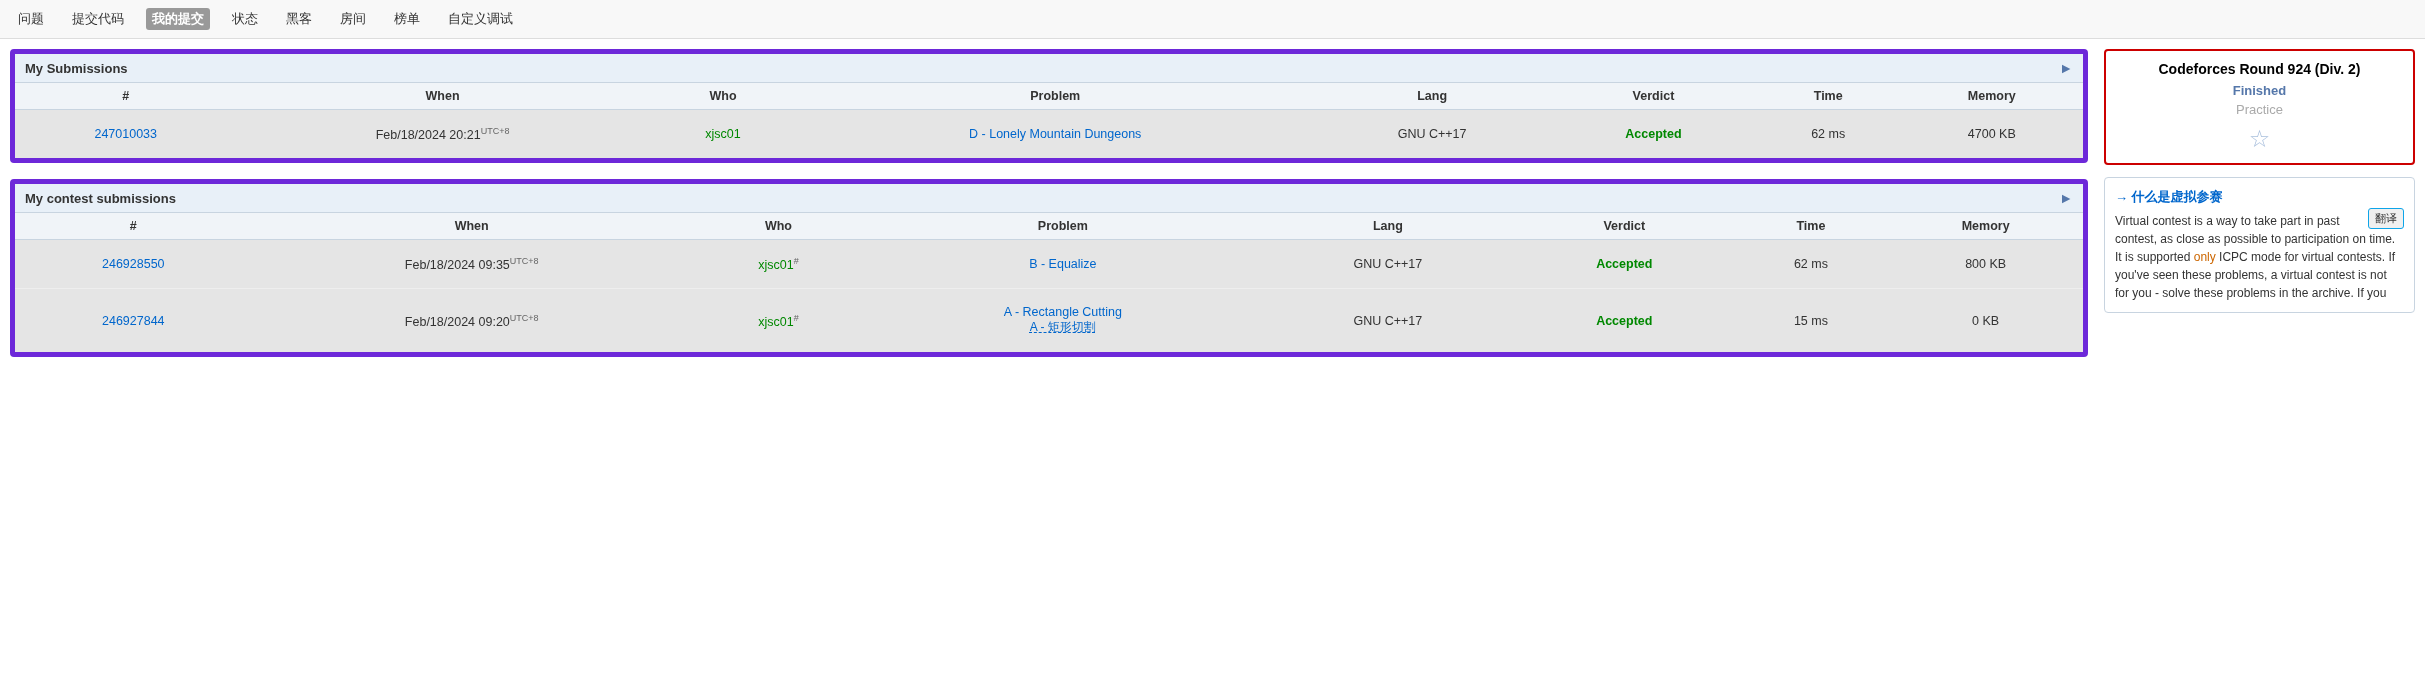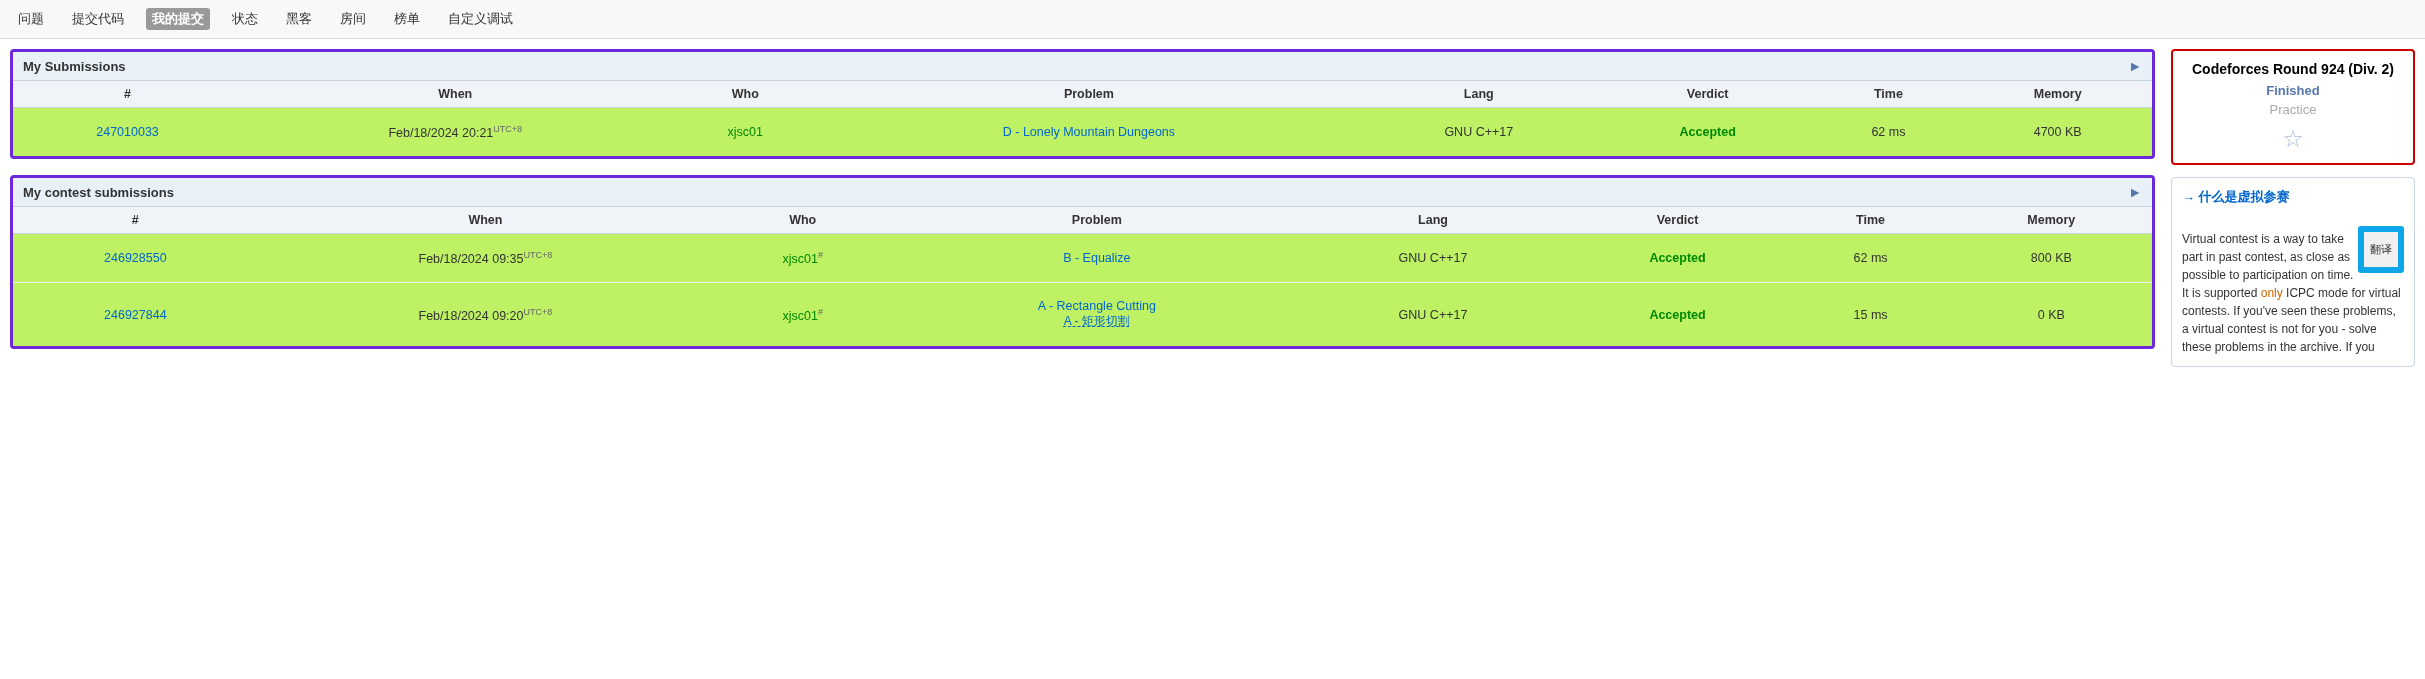--- a/index.html
+++ b/index.html
@@ -34,29 +34,29 @@
       display: flex;
       gap: 0;
       padding: 10px;
       align-items: flex-start;
     }
     .left-panel {
       flex: 1;
       min-width: 0;
     }
     .right-panel {
-      width: 244px;
+      width: 311px;
       margin-left: 16px;
       flex-shrink: 0;
     }
     .section-box {
-      border: 3px solid #6d28d9;
+      border: 5px solid #6d28d9;
       border-radius: 4px;
       margin-bottom: 16px;
-      background: #bef264;
+      background: #e5e5e5;
       overflow: hidden;
     }
     .section-header {
       background: #e8f0f8;
       padding: 6px 10px;
       font-weight: bold;
       font-size: 13px;
       display: flex;
       justify-content: space-between;
       align-items: center;
@@ -134,28 +134,28 @@
     }
     .virtual-box {
       border: 1px solid #c8d4e0;
       border-radius: 4px;
       padding: 10px;
     }
     .virtual-title {
       color: #0066cc;
       font-weight: bold;
       font-size: 13px;
-      margin-bottom: 20px;
+      margin-bottom: 2px;
     }
     .translate-btn {
       float: right;
       background: #f0f0f0;
-      border: 6px solid #0ea5e9;
+      border: 1px solid #0ea5e9;
       border-radius: 3px;
-      padding: 10px 6px;
+      padding: 2px 6px;
       font-size: 11px;
       cursor: pointer;
       color: #333;
     }
     .virtual-text {
       font-size: 12px;
       color: #333;
       line-height: 1.5;
       margin-top: 4px;
     }

